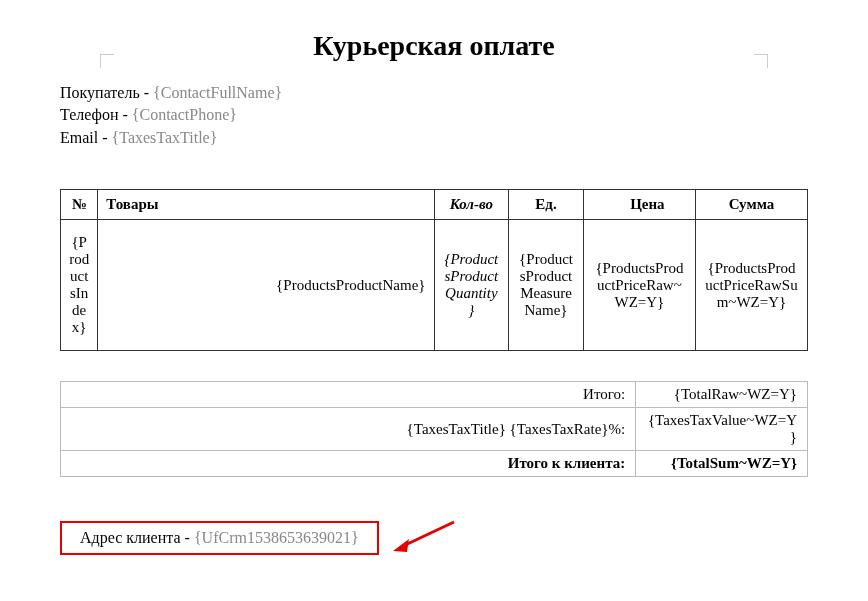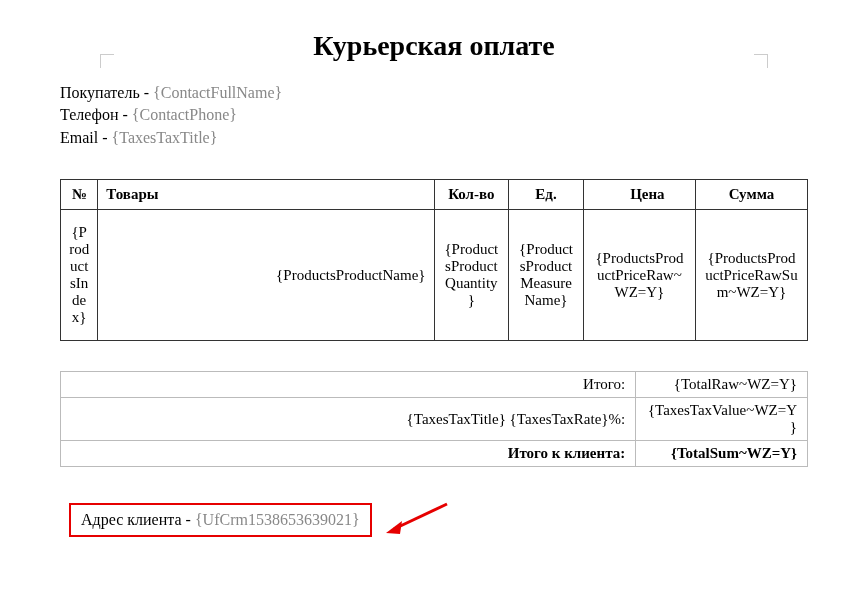--- a/index.html
+++ b/index.html
@@ -16,72 +16,71 @@
     }
     .title {
       text-align: center;
       font-size: 28px;
       font-weight: bold;
       margin-bottom: 20px;
     }
     .contact-block {
       font-size: 16px;
       line-height: 1.4;
-      margin-bottom: 30px;
+      margin-bottom: 40px;
     }
     .placeholder {
       color: #888;
     }
     table {
       border-collapse: collapse;
       width: 100%;
       margin-bottom: 30px;
     }
     th, td {
       border: 1px solid #333;
       padding: 6px 8px;
       font-size: 15px;
       text-align: center;
       vertical-align: middle;
       word-break: break-word;
     }
     .col-num { width: 5%; }
     .col-name { width: 45%; text-align: left; }
-    .col-qty { width: 10%; }
+    .col-qty { width: 10%; font-style: italic; }
     .col-unit { width: 10%; }
     .col-price { width: 15%; padding-left: 24px; }
     .col-sum { width: 15%; }
     .products-row td { padding: 14px 8px; }
     
     .summary-table {
       border-collapse: collapse;
       width: 100%;
-      margin-bottom: 32px;
+      margin-bottom: 40px;
     }
     .summary-table td {
       border: 1px solid #bbb;
       padding: 4px 10px;
       font-size: 15px;
     }
     .summary-label-cell {
       text-align: right;
       width: 77%;
     }
     .summary-value-cell {
       text-align: right;
       width: 23%;
     }
     .bold { font-weight: bold; }
     
     .address-block {
       display: inline-block;
       border: 2px solid #e60000;
-      padding: 6px 10px;
+      padding: 6px 18px;
       font-size: 16px;
-      margin-left: 9px;
     }
     .arrow-wrap {
       display: inline-block;
       vertical-align: middle;
       margin-left: 6px;
     }
     .corner-mark {
       position: absolute;
       width: 14px;
       height: 14px;

